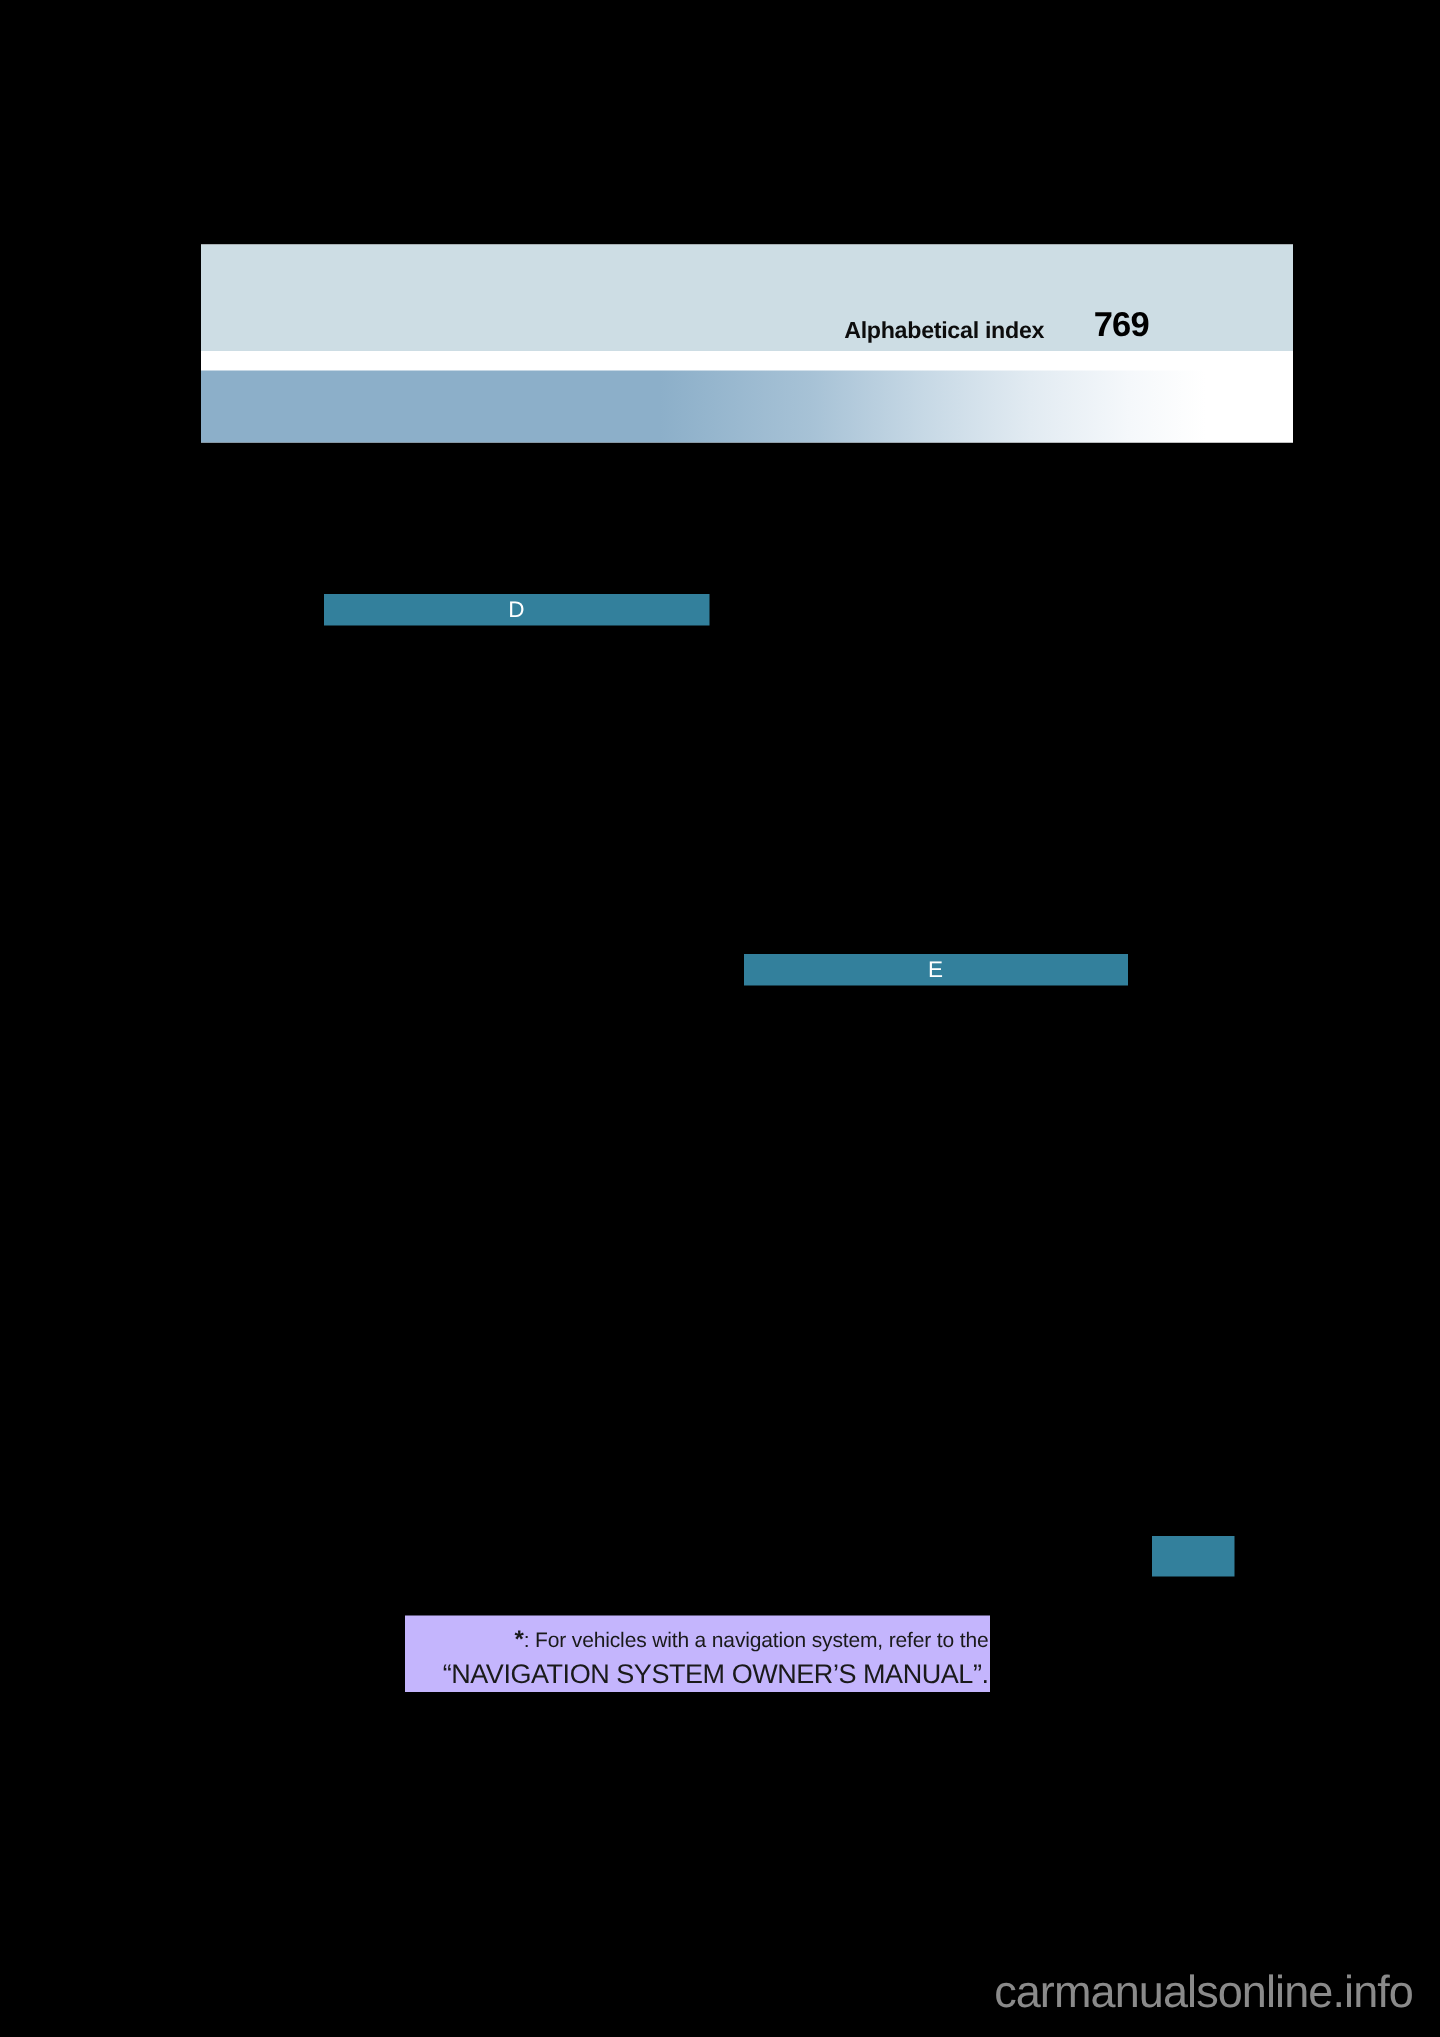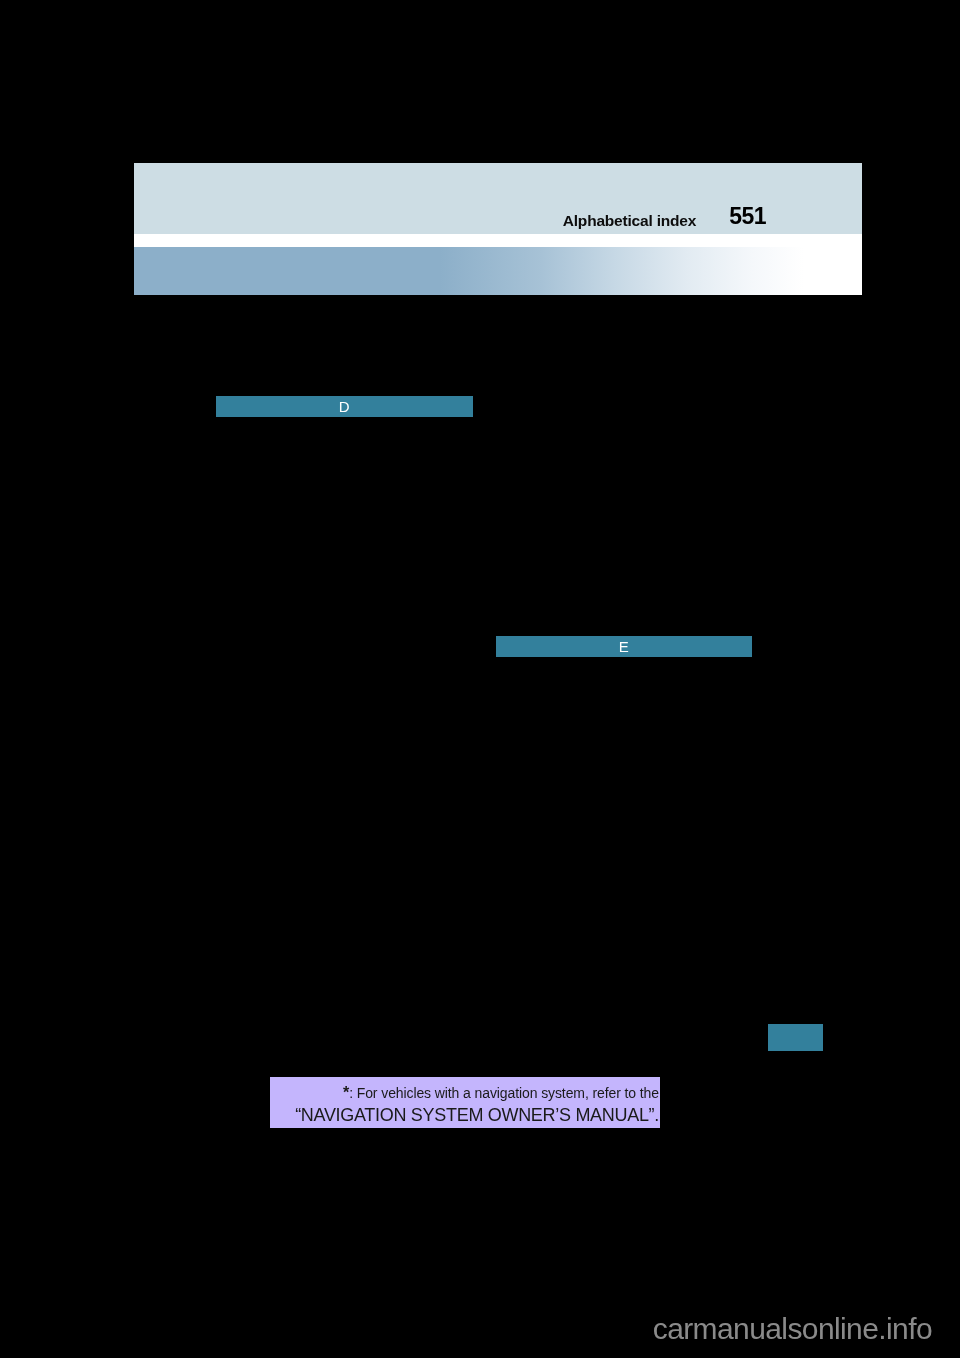--- a/index.html
+++ b/index.html
@@ -144,41 +144,41 @@
     vertical-align:baseline;
   }
 
   
   #watermark {
     position:absolute;
     left:0;
     bottom:12px;
     width:960px;
     text-align:right;
-    padding-right:28px;
+    padding-right:18px;
   }
   #watermark .wm-text {
     font-size:30px;
     color:#8a8a8a;
     letter-spacing:-0.6px;
     font-weight:400;
   }
 </style>
 </head>
 <body>
 
 <div id="page">
 
   <div class="redacted-column" id="column-left"></div>
   <div class="redacted-column" id="column-right"></div>
 
   <div class="header-block">
     <div class="header-titlebar">
       <span class="header-title-text">Alphabetical index</span>
-      <span class="header-page-number">551</span>
+      <span class="header-page-number">769</span>
     </div>
     <div class="header-white-gap"></div>
     <div class="header-gradient-bar"></div>
   </div>
 
   <div class="letter-bar" id="letter-bar-d">
     <span class="letter-bar-label">D</span>
   </div>
 
   <div class="letter-bar" id="letter-bar-e">

